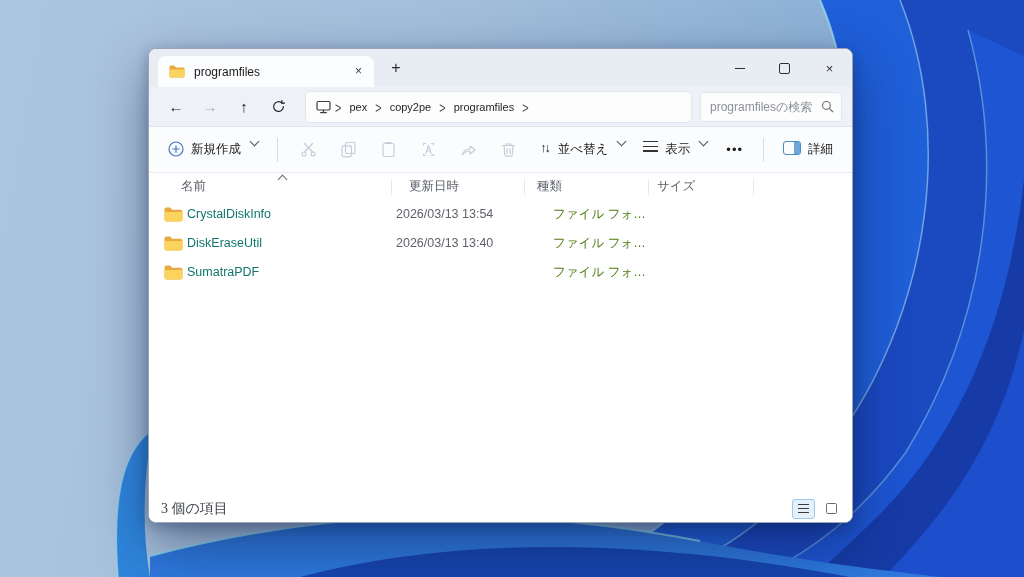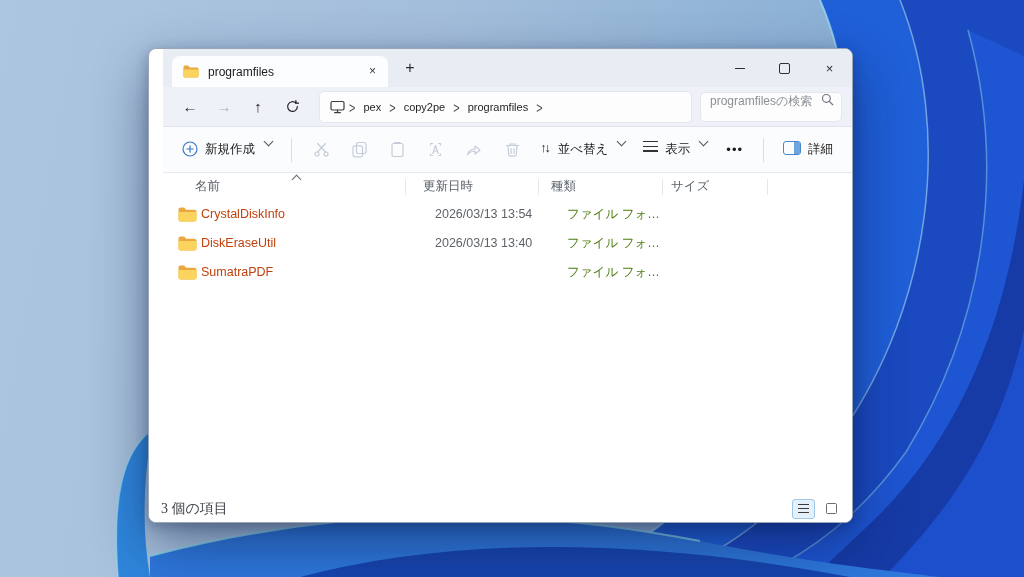--- a/index.html
+++ b/index.html
@@ -10,21 +10,20 @@
   }
   svg{display:block}
   .wallpaper{position:absolute;inset:0;}
 
   
   .window{
     position:absolute;left:148px;top:48px;width:705px;height:475px;
     background:#fff;border-radius:8px;border:1px solid #9aa6b6;box-sizing:border-box;
     box-shadow:0 22px 55px rgba(8,20,60,.45),0 4px 14px rgba(8,20,60,.28);
     overflow:hidden;
-    padding-left:14px;
   }
 
   
   .tabbar{height:38px;background:#e8ecf3;display:flex;align-items:flex-end;position:relative;}
   .tab{margin-left:9px;height:31px;width:216px;background:#fcfdff;border-radius:8px 8px 0 0;
        display:flex;align-items:center;padding:0 6px 0 11px;box-sizing:border-box;}
   .tab-label{flex:1;font-size:12px;color:#1b1b1b;margin-left:9px;white-space:nowrap;overflow:hidden;}
   .tab-close{width:19px;height:19px;line-height:19px;text-align:center;font-size:12px;color:#404040;border-radius:4px;cursor:default;}
   .newtab{width:30px;height:28px;margin-left:7px;align-self:center;font-size:16px;color:#2d2d2d;text-align:center;line-height:27px;}
   .win-controls{position:absolute;right:0;top:0;height:38px;display:flex;}
@@ -36,21 +35,21 @@
   .addressbar{height:40px;background:#eef1f7;display:flex;align-items:center;
     padding:0 10px;border-bottom:1px solid #e1e4eb;box-sizing:border-box;}
   .nav-btn{width:34px;height:30px;display:flex;align-items:center;justify-content:center;
     font-size:15px;color:#1f1f1f;border-radius:4px;flex:none;}
   .nav-btn.disabled{color:#a7adb6;}
   .address-input{flex:1;height:30px;background:#fdfdfe;border:1px solid #e3e6ed;border-radius:5px;
     margin:0 8px 0 10px;display:flex;align-items:center;padding:0 6px;min-width:0;overflow:hidden;}
   .crumb{font-size:11px;color:#1f1f1f;padding:2px 7px;border-radius:3px;white-space:nowrap;}
   .crumb-sep{font-size:11px;color:#4f4f4f;padding:0 1px;transform:scaleY(1.4);display:inline-block;}
   .search-box{width:142px;height:30px;background:#fdfdfe;border:1px solid #e3e6ed;border-radius:5px;
-    display:flex;align-items:flex-start;padding:0 7px;box-sizing:border-box;flex:none;}
+    display:flex;align-items:center;padding:0 7px;box-sizing:border-box;flex:none;}
   .search-box input{border:none;outline:none;background:transparent;flex:1;min-width:0;
     font-size:12px;color:#333;font-family:inherit;}
   .search-box input::placeholder{color:#8b9097;}
 
   
   .toolbar{height:46px;background:#fbfcfe;display:flex;align-items:center;
     padding:0 10px;border-bottom:1px solid #e7e9ee;box-sizing:border-box;}
   .tb-btn{display:flex;gap:7px;font-size:12.5px;color:#1b1b1b;
     padding:7px 9px;border-radius:4px;white-space:nowrap;}
   .chev{width:6px;height:6px;border-right:1.2px solid #555;border-bottom:1.2px solid #555;
@@ -69,22 +68,22 @@
   .content{position:relative;background:#fff;}
   .col-header{position:relative;height:27px;font-size:12.5px;color:#5a6069;}
   .hdr-cell{position:absolute;top:0;line-height:27px;white-space:nowrap;}
   .hdr-name{left:32px}.hdr-date{left:260px}.hdr-type{left:388px}.hdr-size{left:508px}
   .hdr-div{position:absolute;top:6px;height:16px;width:1px;background:#e7e7e9;}
   .caret-up{position:absolute;left:130px;top:3px;width:6px;height:6px;
     border-left:1.3px solid #6b6b6b;border-top:1.3px solid #6b6b6b;transform:rotate(45deg);}
   .row{position:relative;height:29px;}
   .row .ficon{position:absolute;left:15px;top:7px;}
   .cell{position:absolute;top:0;line-height:29px;font-size:12.5px;white-space:nowrap;}
-  .c-name{left:38px;color:#c2410c;}
-  .c-date{left:272px;color:#5f6369;}
+  .c-name{left:38px;color:#0f766e;}
+  .c-date{left:247px;color:#5f6369;}
   .c-type{left:388px;color:#4d7c0f;margin-left:16px;}
 
   
   .statusbar{position:absolute;left:0;right:0;bottom:0;height:27px;display:flex;align-items:center;
     padding:0 9px 0 12px;background:#fff;font-size:14px;color:#3b3f46;font-family:Liberation Serif, serif;}
   .status-toggles{margin-left:auto;display:flex;gap:5px;align-items:center;}
   .vt{width:23px;height:20px;border-radius:3px;display:flex;align-items:center;justify-content:center;box-sizing:border-box;}
   .vt.active{background:#e4f1fb;border:1px solid #9ec7e8;}
   .lines-sm{width:11px;height:9px;
     background:repeating-linear-gradient(to bottom,#3b3b3b 0,#3b3b3b 1.3px,transparent 1.3px,transparent 3.9px);}

